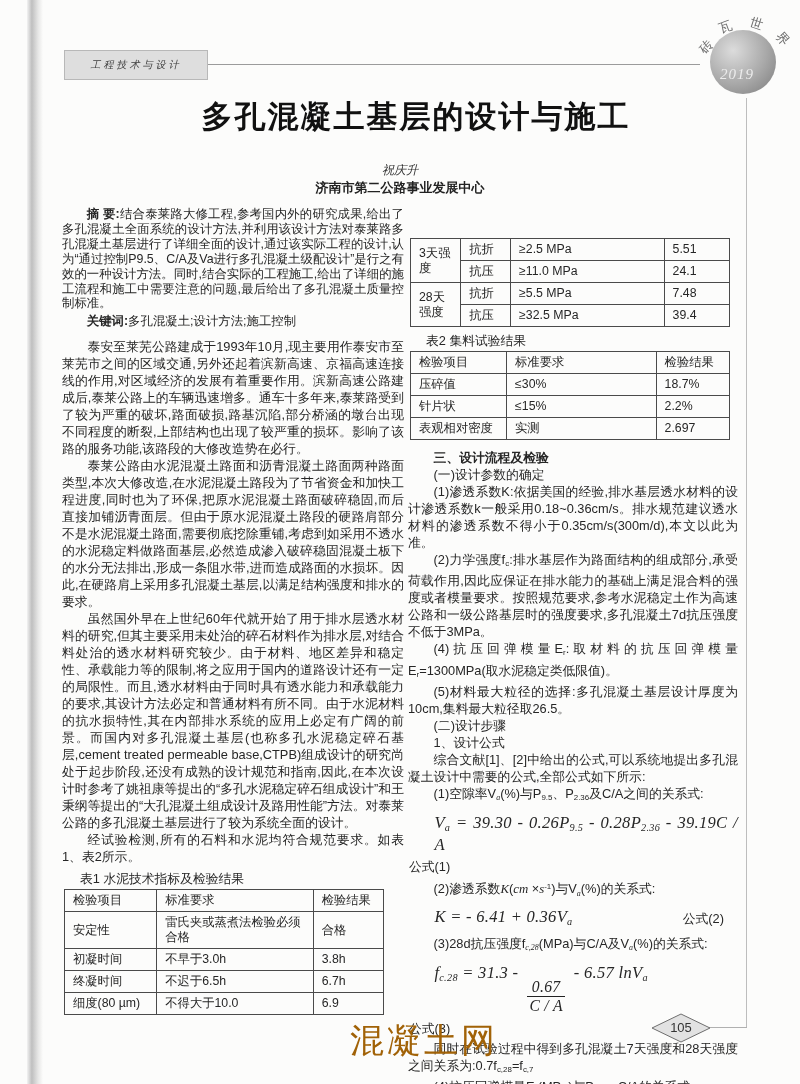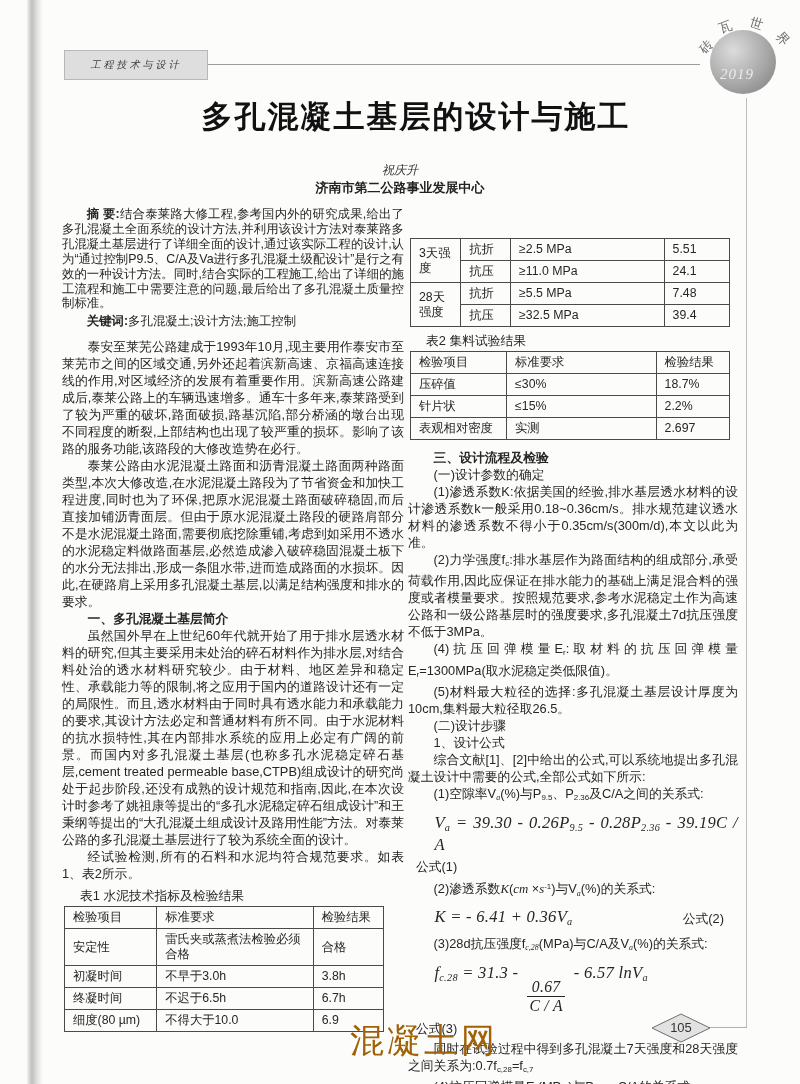--- a/index.html
+++ b/index.html
@@ -57,21 +57,21 @@
   .pt-v{font-family:"Liberation Serif",serif;font-style:italic;}
   .pt-sub{font-size:0.62em;vertical-align:-0.3em;}
   .pt-vsub{font-size:0.62em;vertical-align:-0.3em;font-family:"Liberation Serif",serif;font-style:italic;}
   .pt-sup{font-size:0.62em;vertical-align:0.55em;}
   .formula{font-family:"Liberation Serif",serif;font-style:italic;font-size:16.5px;
         margin:7px 0 5px 1.6em;text-indent:0;letter-spacing:0.3px;}
   .formula .pt-sub,.formula .pt-vsub{font-style:italic;}
   .fm-row{display:flex;align-items:center;}
   .fm-row .eq-label{font-style:normal;font-family:"Liberation Sans",sans-serif;font-size:12.8px;
         margin-left:auto;margin-right:14px;letter-spacing:0;}
-  .eq-label-line{margin:0 0 3px 8px;text-indent:0;}
+  .eq-label-line{margin:0 0 3px 1px;text-indent:0;}
   .frac{display:inline-flex;flex-direction:column;align-items:center;vertical-align:-0.9em;
         line-height:1.15;margin:0 4px;font-size:0.95em;}
   .frac .num{border-bottom:1.3px solid #222;padding:0 5px;}
   .frac .den{padding:0 2px;}
   
   .watermark{position:absolute;left:350px;top:1018px;font-size:34px;font-weight:500;
         letter-spacing:3px;color:#a16207;}
   .pageno{position:absolute;left:650px;top:1013px;}
   .pageno text{font-family:"Liberation Sans",sans-serif;font-size:13px;fill:#333;}
   .connector-h{position:absolute;left:708px;top:1027px;width:39px;height:1px;background:#b0b0b0;}
@@ -97,21 +97,20 @@
 
   <div class="title">多孔混凝土基层的设计与施工</div>
   <div class="author">祝庆升</div>
   <div class="affil">济南市第二公路事业发展中心</div>
 
   <div class="col col-left">
     <p class="p abstract"><span class="lbl">摘  要:</span><span>结合泰莱路大修工程,参考国内外的研究成果,给出了多孔混凝土全面系统的设计方法,并利用该设计方法对泰莱路多孔混凝土基层进行了详细全面的设计,通过该实际工程的设计,认为“通过控制P9.5、C/A及Va进行多孔混凝土级配设计”是行之有效的一种设计方法。同时,结合实际的工程施工,给出了详细的施工流程和施工中需要注意的问题,最后给出了多孔混凝土质量控制标准。</span></p>
     <p class="kw"><span class="lbl">关键词:</span><span>多孔混凝土;设计方法;施工控制</span></p>
     <p class="p">泰安至莱芜公路建成于1993年10月,现主要用作泰安市至莱芜市之间的区域交通,另外还起着滨新高速、京福高速连接线的作用,对区域经济的发展有着重要作用。滨新高速公路建成后,泰莱公路上的车辆迅速增多。通车十多年来,泰莱路受到了较为严重的破坏,路面破损,路基沉陷,部分桥涵的墩台出现不同程度的断裂,上部结构也出现了较严重的损坏。影响了该路的服务功能,该路段的大修改造势在必行。</p>
     <p class="p">泰莱公路由水泥混凝土路面和沥青混凝土路面两种路面类型,本次大修改造,在水泥混凝土路段为了节省资金和加快工程进度,同时也为了环保,把原水泥混凝土路面破碎稳固,而后直接加铺沥青面层。但由于原水泥混凝土路段的硬路肩部分不是水泥混凝土路面,需要彻底挖除重铺,考虑到如采用不透水的水泥稳定料做路面基层,必然造成渗入破碎稳固混凝土板下的水分无法排出,形成一条阻水带,进而造成路面的水损坏。因此,在硬路肩上采用多孔混凝土基层,以满足结构强度和排水的要求。</p>
-    <p class="hd">一、多孔混凝土基层简介</p>
     <p class="p">虽然国外早在上世纪60年代就开始了用于排水层透水材料的研究,但其主要采用未处治的碎石材料作为排水层,对结合料处治的透水材料研究较少。由于材料、地区差异和稳定性、承载能力等的限制,将之应用于国内的道路设计还有一定的局限性。而且,透水材料由于同时具有透水能力和承载能力的要求,其设计方法必定和普通材料有所不同。由于水泥材料的抗水损特性,其在内部排水系统的应用上必定有广阔的前景。而国内对多孔混凝土基层(也称多孔水泥稳定碎石基层,cement treated permeable base,CTPB)组成设计的研究尚处于起步阶段,还没有成熟的设计规范和指南,因此,在本次设计时参考了姚祖康等提出的“多孔水泥稳定碎石组成设计”和王秉纲等提出的“大孔混凝土组成设计及路用性能”方法。对泰莱公路的多孔混凝土基层进行了较为系统全面的设计。</p>
     <p class="p">经试验检测,所有的石料和水泥均符合规范要求。如表1、表2所示。</p>
     <p class="caption">表1 水泥技术指标及检验结果</p>
     <table class="tbl-left">
       <tbody>
           <tr>
         <td class="w1">检验项目</td>
         <td class="w2">标准要求</td>
         <td class="w3">检验结果</td>
       </tr>

